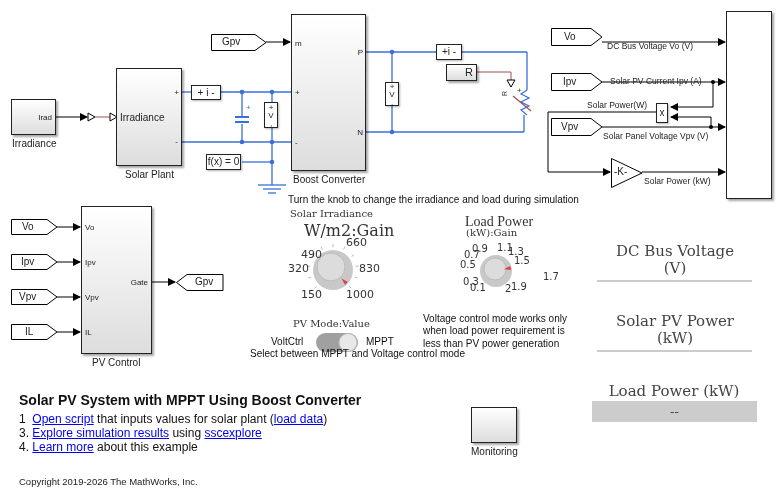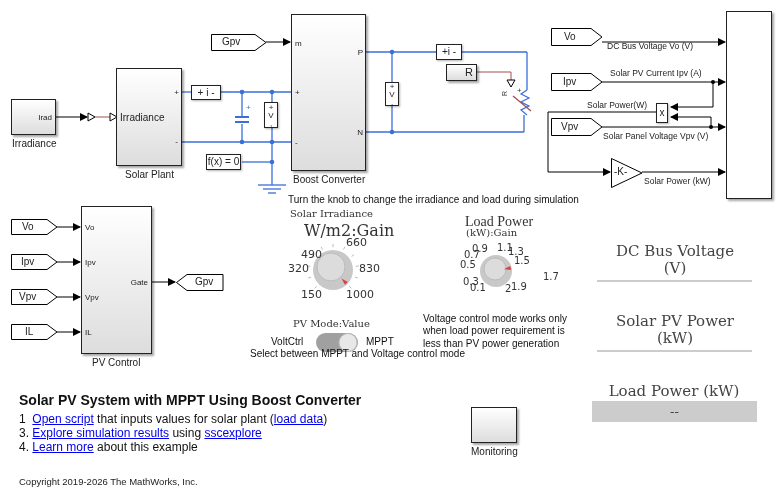--- a/index.html
+++ b/index.html
@@ -158,21 +158,21 @@
 <svg class="abs" style="left:551px;top:73px;" width="52" height="18">
   <path d="M0.5,0.5 H40 L51,9 L40,17.5 H0.5 z" fill="#fff" stroke="#000"></path>
 </svg>
 <div class="tag" style="left:563px;top:76px;">Ipv</div>
 <svg class="abs" style="left:551px;top:118px;" width="52" height="18">
   <path d="M0.5,0.5 H40 L51,9 L40,17.5 H0.5 z" fill="#fff" stroke="#000"></path>
 </svg>
 <div class="tag" style="left:561px;top:121px;">Vpv</div>
 
 <div class="small" style="left:607px;top:41px;">DC Bus Voltage Vo (V)</div>
-<div class="small" style="left:610px;top:68px;">Solar PV Current Ipv (A)</div>
+<div class="small" style="left:610px;top:76px;">Solar PV Current Ipv (A)</div>
 <div class="small" style="left:587px;top:100px;">Solar Power(W)</div>
 <div class="small" style="left:603px;top:131px;">Solar Panel Voltage Vpv (V)</div>
 <div class="small" style="left:644px;top:176px;">Solar Power (kW)</div>
 
 <div class="sensor" style="left:656px;top:103px;width:12px;height:20px;line-height:18px;">x</div>
 
 <svg class="abs" style="left:611px;top:158px;" width="32" height="30">
   <path d="M0.5,0.5 L31,15 L0.5,29.5 z" fill="#fff" stroke="#000"></path>
 </svg>
 <div class="small" style="left:614px;top:166px;font-size:10px;">-K-</div>

